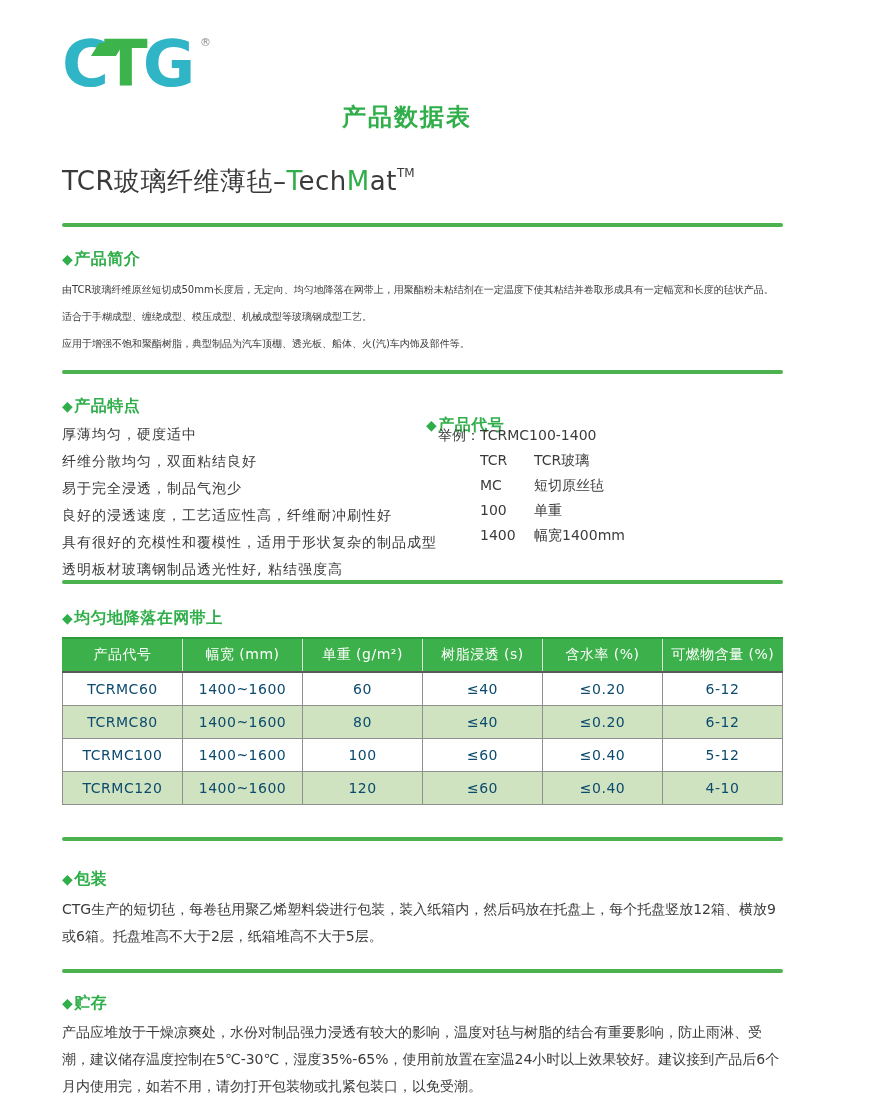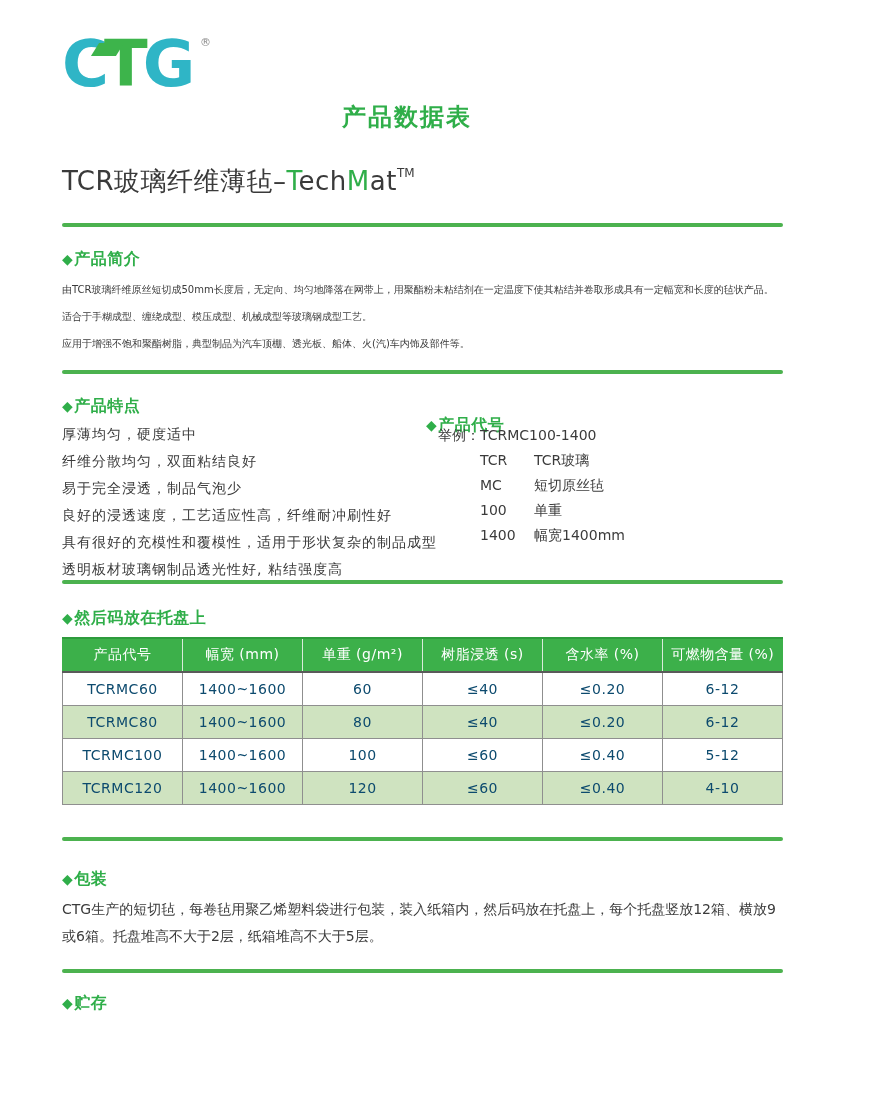--- a/index.html
+++ b/index.html
@@ -119,21 +119,21 @@
       <span>单重</span>
     </div>
     <div class="code-row">
       <span class="code-cell">1400</span>
       <span>幅宽1400mm</span>
     </div>
   </div>
 
   <div class="bar bar3"></div>
 
-  <div class="abs section-header spec-h"><span class="marker">◆</span><span>然后码放在托盘上</span></div>
+  <div class="abs section-header spec-h"><span class="marker">◆</span><span>均匀地降落在网带上</span></div>
   <table class="spec">
     <thead>
       <tr>
         <th>产品代号</th>
         <th>幅宽 (mm)</th>
         <th>单重 (g/m²)</th>
         <th>树脂浸透 (s)</th>
         <th>含水率 (%)</th>
         <th>可燃物含量 (%)</th>
       </tr>
@@ -175,14 +175,15 @@
   </table>
 
   <div class="bar bar4"></div>
 
   <div class="abs section-header packaging-h"><span class="marker">◆</span><span>包装</span></div>
   <div class="abs packaging-text">CTG生产的短切毡，每卷毡用聚乙烯塑料袋进行包装，装入纸箱内，然后码放在托盘上，每个托盘竖放12箱、横放9或6箱。托盘堆高不大于2层，纸箱堆高不大于5层。</div>
 
   <div class="bar bar5"></div>
 
   <div class="abs section-header storage-h"><span class="marker">◆</span><span>贮存</span></div>
+  <div class="abs storage-text">产品应堆放于干燥凉爽处，水份对制品强力浸透有较大的影响，温度对毡与树脂的结合有重要影响，防止雨淋、受潮，建议储存温度控制在5℃-30℃，湿度35%-65%，使用前放置在室温24小时以上效果较好。建议接到产品后6个月内使用完，如若不用，请勿打开包装物或扎紧包装口，以免受潮。</div>
 
 </div>
 
 </body></html>

